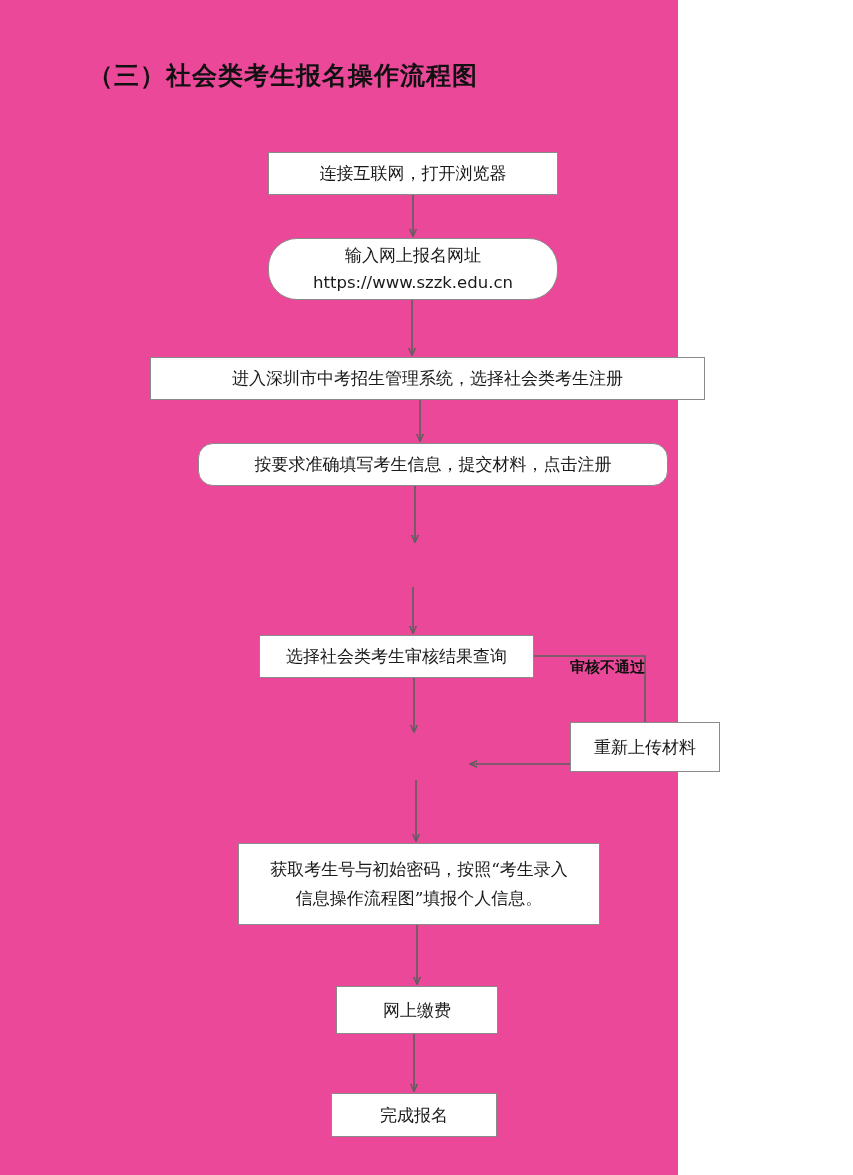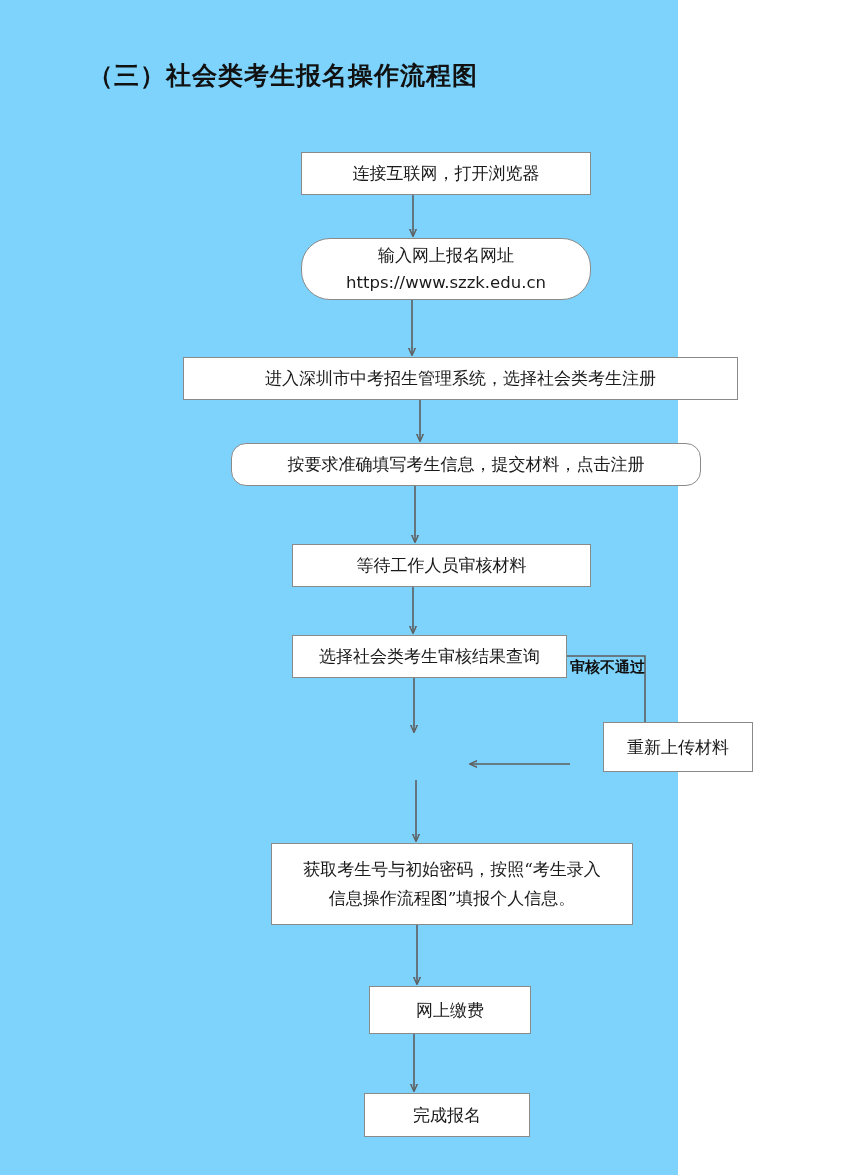--- a/index.html
+++ b/index.html
@@ -13,21 +13,21 @@
     position: relative;
     font-family: "DejaVu Sans", "Liberation Sans", sans-serif;
     color: #1a1a1a;
     overflow: hidden;
   }
   #page {
     position: absolute;
     left: 0; top: 0;
     width: 678px;
     height: 1175px;
-    background: #7dd3fc;
+    background: #ec4899;
   }
   .title {
     position: absolute;
     left: 88px;
     top: 59px;
     font-family: "DejaVu Serif", "Liberation Serif", serif;
     font-size: 25px;
     font-weight: bold;
     letter-spacing: 1px;
     white-space: nowrap;
@@ -41,21 +41,20 @@
     display: flex;
     flex-direction: column;
     align-items: center;
     justify-content: center;
     font-family: "DejaVu Serif", "Liberation Serif", serif;
     font-size: 17px;
     line-height: 1.55;
     color: #1a1a1a;
     text-align: left;
     white-space: nowrap;
-    margin-left: 33px;
   }
   .node .line2 {
     font-family: "DejaVu Sans", "Liberation Sans", sans-serif;
     font-size: 16.5px;
     letter-spacing: 0px;
   }
   .node.two-line {
     line-height: 1.7;
   }
   .edge-label {
@@ -126,23 +125,20 @@
   </div>
 
   <div class="node" style="left:150px; top:357px; width:555px; height:43px;">
     <span>进入深圳市中考招生管理系统，选择社会类考生注册</span>
   </div>
 
   <div class="node" style="left:198px; top:443px; width:470px; height:43px;border-radius:15px;">
     <span>按要求准确填写考生信息，提交材料，点击注册</span>
   </div>
 
-  <div class="node" style="left:259px; top:544px; width:299px; height:43px;">
-    <span>等待工作人员审核材料</span>
-  </div>
 
   <div class="node" style="left:259px; top:635px; width:275px; height:43px;">
     <span>选择社会类考生审核结果查询</span>
   </div>
 
 
   <div class="node" style="left:570px; top:722px; width:150px; height:50px;">
     <span>重新上传材料</span>
   </div>
 

